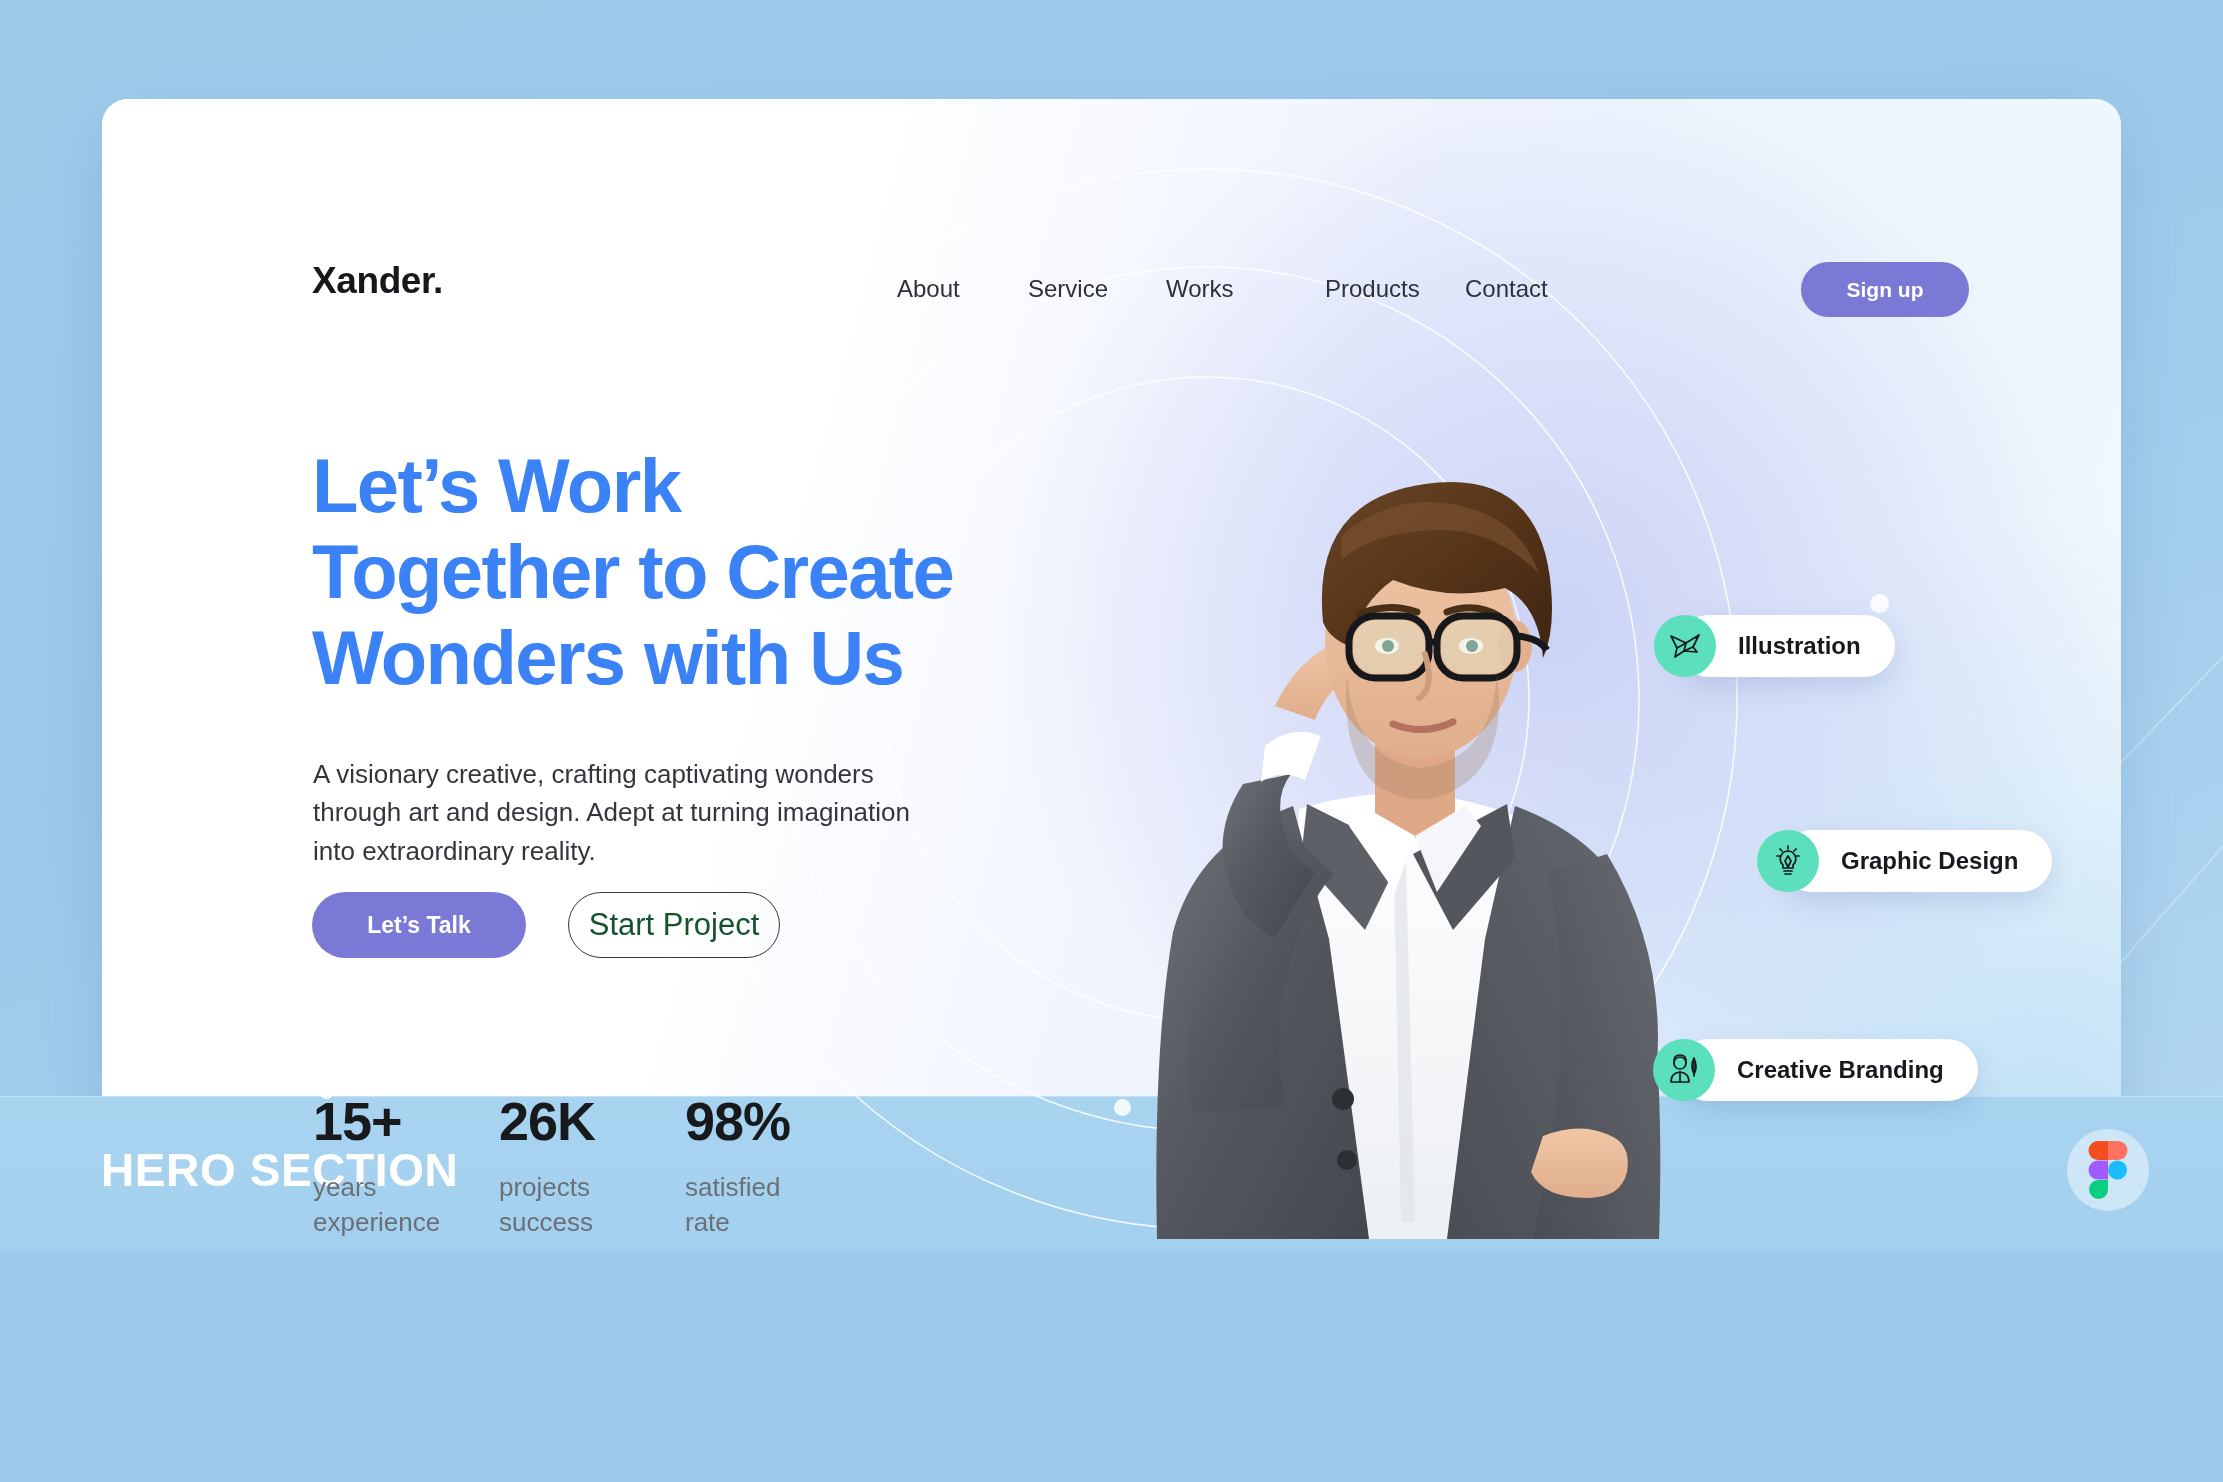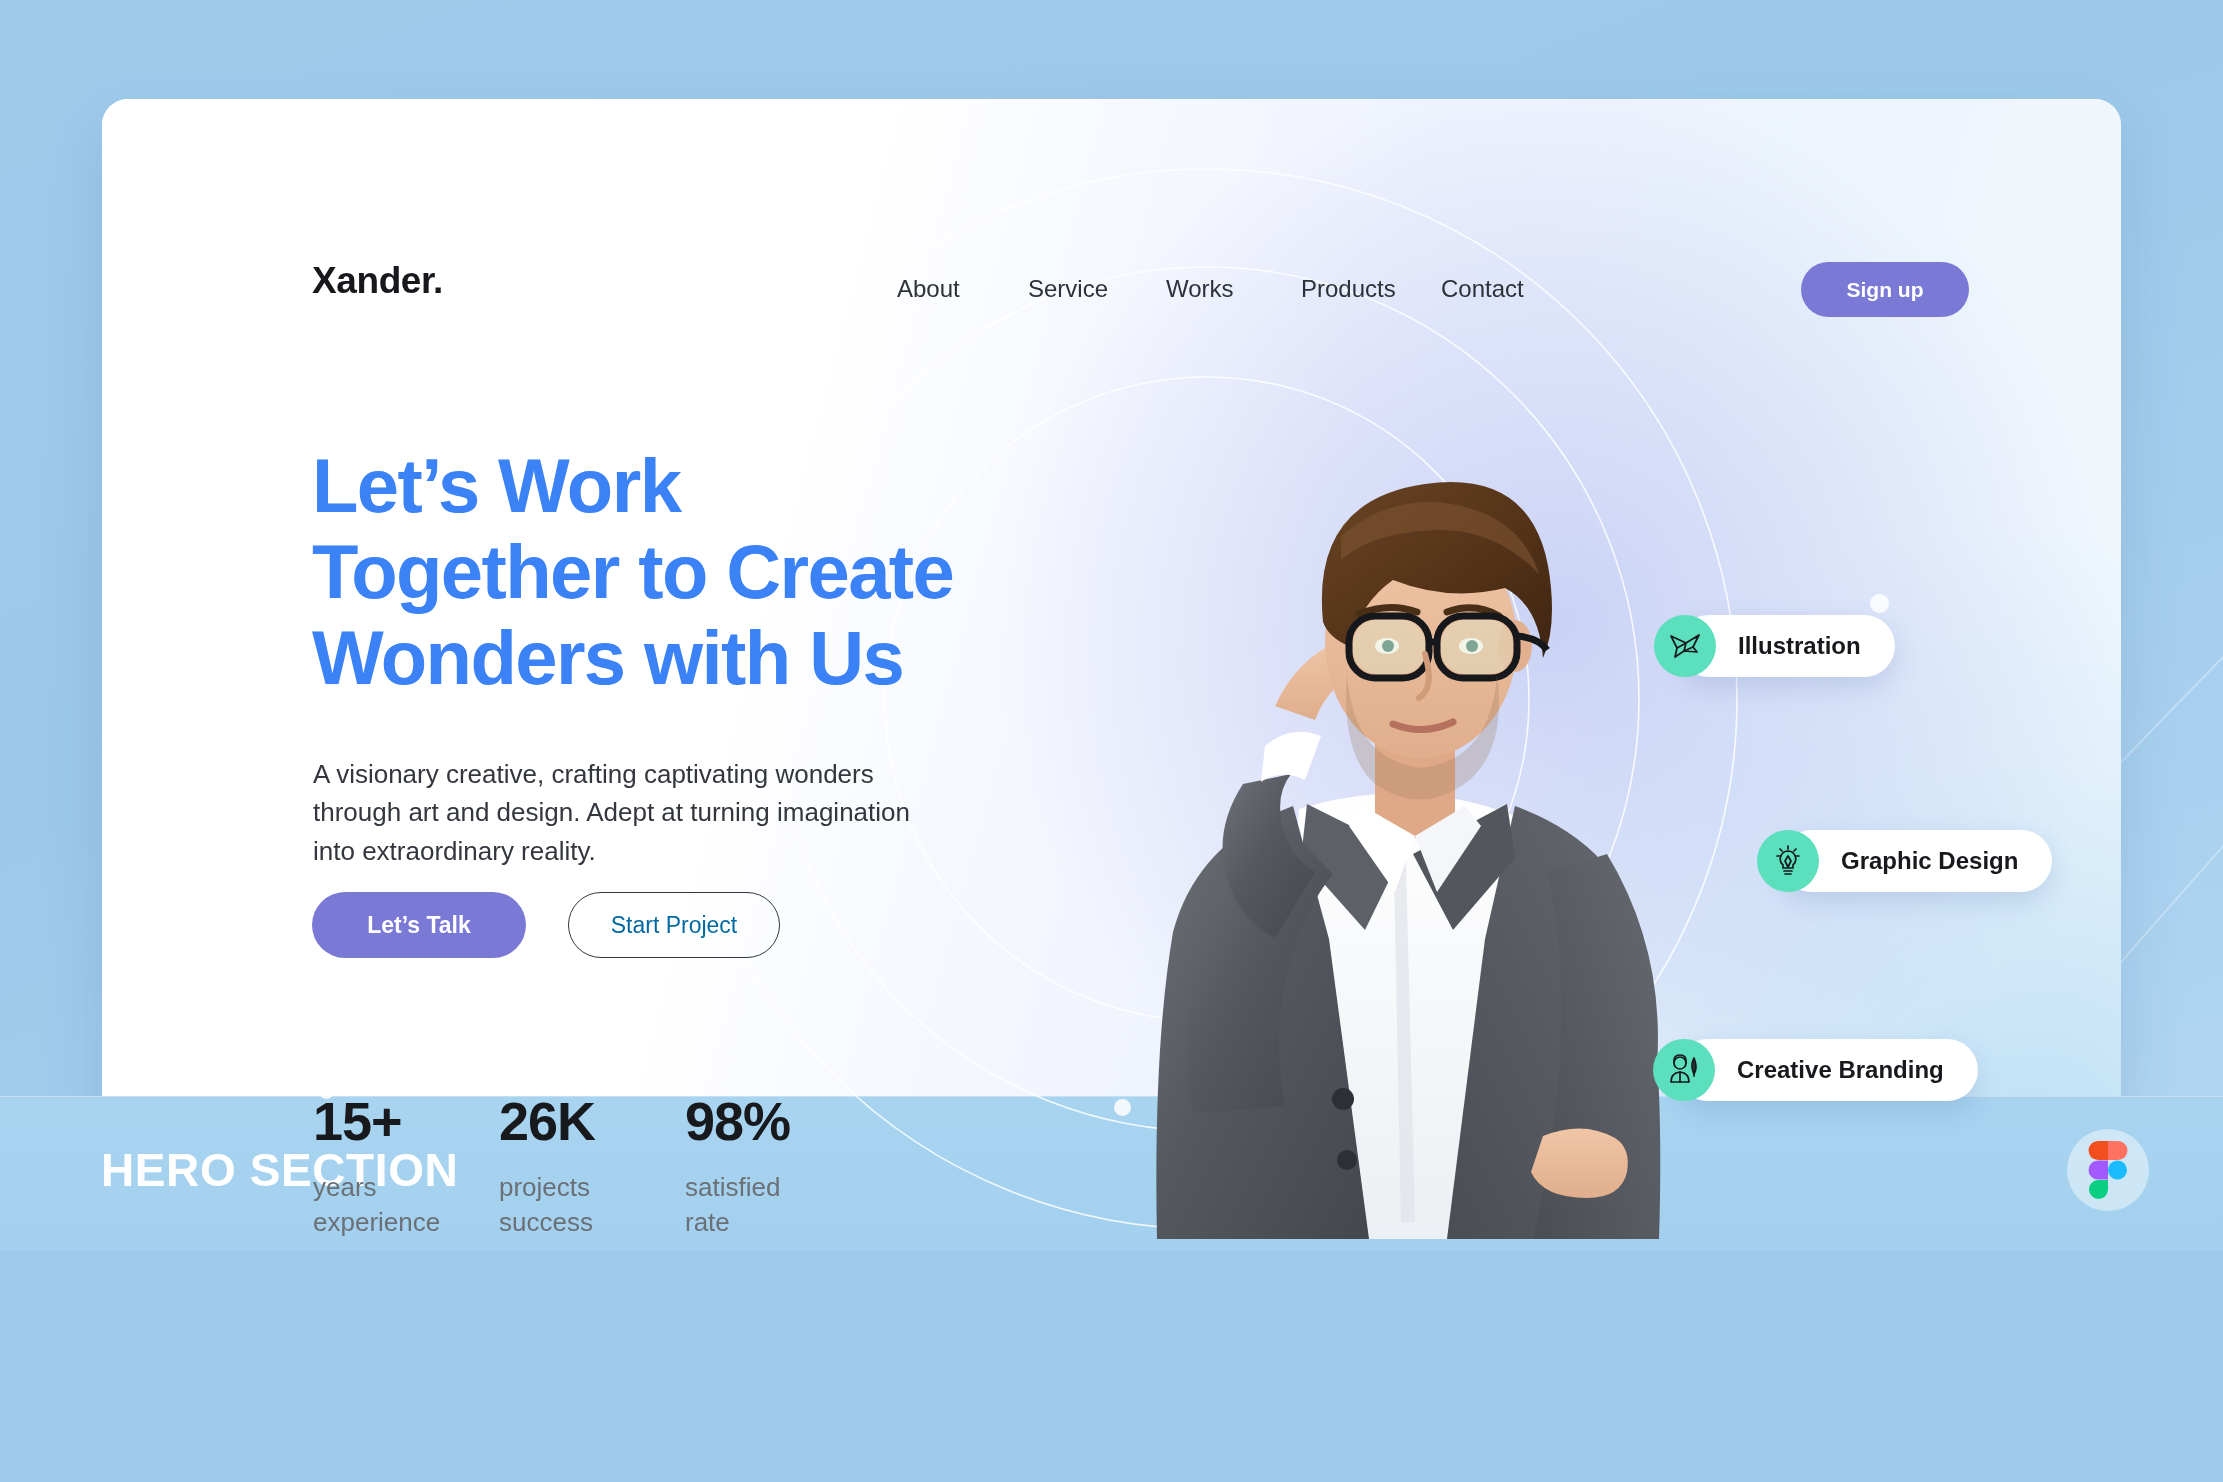--- a/index.html
+++ b/index.html
@@ -92,21 +92,21 @@
   .nav-item {
     font-size: 24px;
     color: #2d3138;
     line-height: 1;
     white-space: nowrap;
     cursor: pointer;
   }
   .nav-item:nth-child(1) { width: 131px; }
   .nav-item:nth-child(2) { width: 138px; }
   .nav-item:nth-child(3) { width: 135px; }
-  .nav-item:nth-child(4) { width: 140px; }
+  .nav-item:nth-child(4) { width: 140px; margin-left: 24px; }
   .nav-item:nth-child(5) { width: auto; }
 
   .signup-btn {
     position: absolute;
     right: 152px;
     top: 163px;
     width: 168px;
     height: 55px;
     border: none;
     border-radius: 28px;
@@ -158,22 +158,22 @@
     font-weight: 700;
     font-family: "Liberation Sans", sans-serif;
     cursor: pointer;
   }
   .btn-secondary {
     width: 212px;
     height: 66px;
     border-radius: 33px;
     background: transparent;
     border: 1.6px solid #33373d;
-    color: #0369a1;
-    font-size: 23px;
+    color: #14532d;
+    font-size: 31px;
     font-family: "Liberation Sans", sans-serif;
     cursor: pointer;
   }
 
   
   .stats {
     position: absolute;
     left: 211px;
     top: 995px;
     display: flex;

